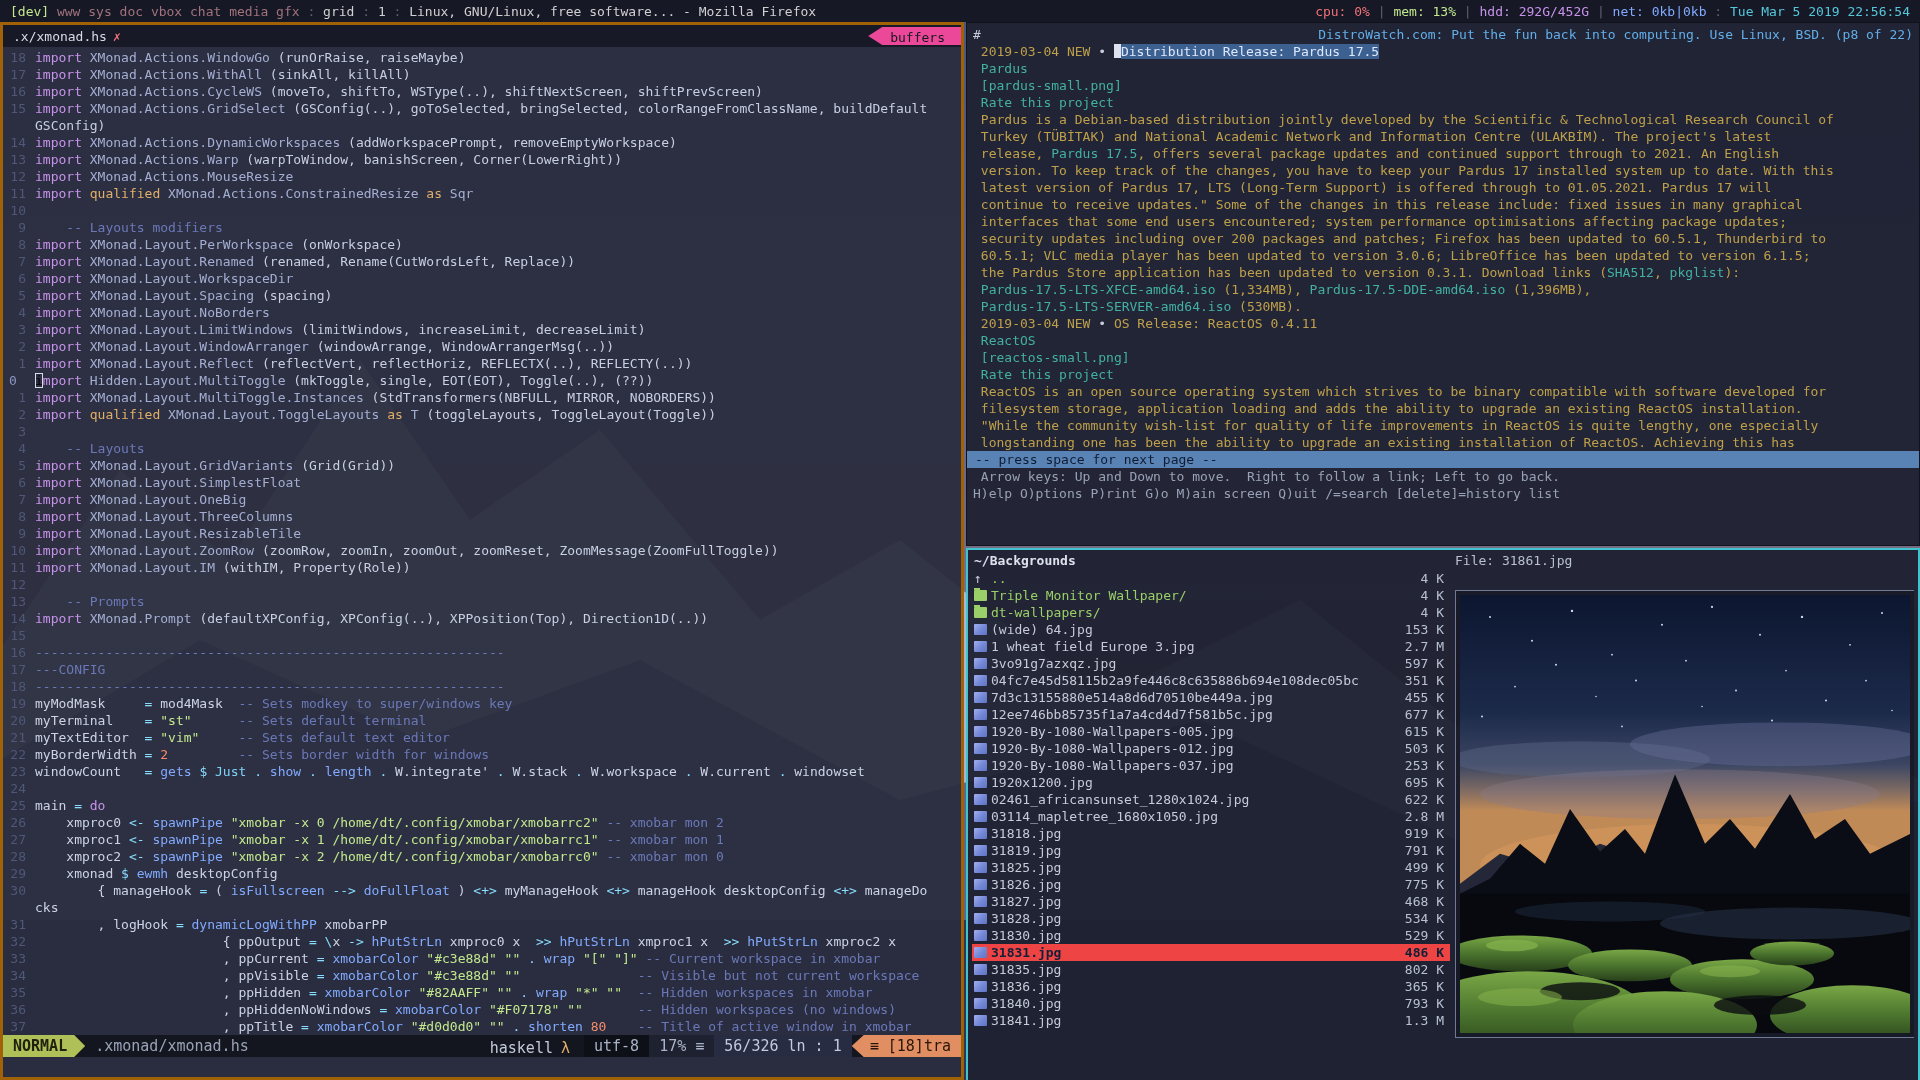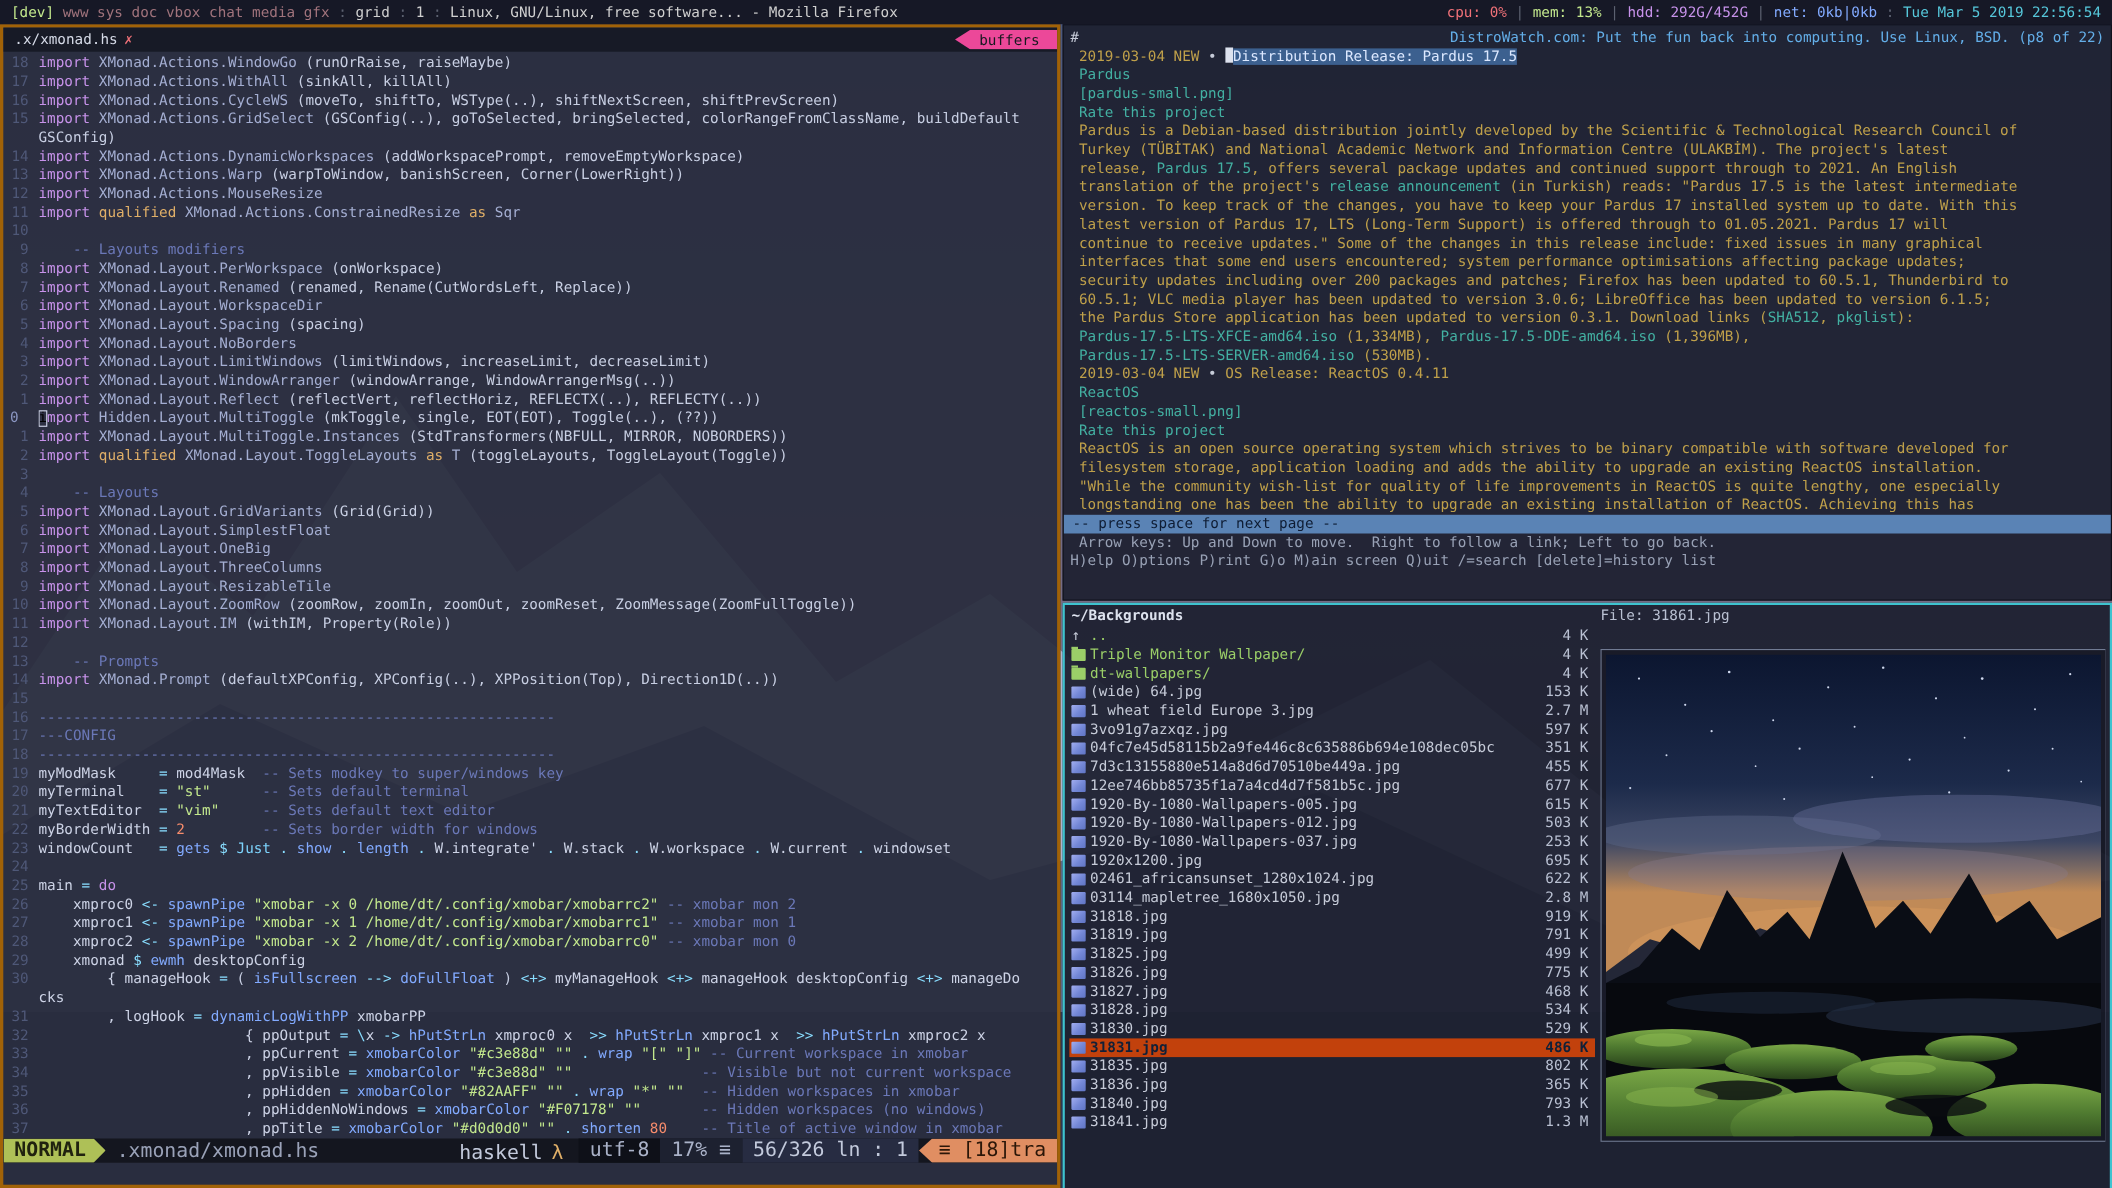--- a/index.html
+++ b/index.html
@@ -23,21 +23,21 @@
   .tab-mod{color:#f07178;margin-right:6px}
   .buffers-chip{margin-left:auto;background:#ec4899;color:#16181f;height:18px;line-height:22px;padding:0 16px 0 22px;clip-path:polygon(14px 0,100% 0,100% 100%,14px 100%,0 50%)}
   .ed-body{flex:1;overflow:hidden;padding-top:2px}
   .ed-row{display:flex;height:17px;white-space:pre}
   .gut{width:32px;flex:none;text-align:right;padding-right:9px;color:#4f5878}
   .gut-cur{text-align:left;padding-left:6px;color:#8b96c2}
   .code{flex:1;overflow:hidden}
   .s-kw{color:#c792ea}.s-kw2{color:#e0af68}.s-mod{color:#a4aed2}.s-pn{color:#c8cfe3}.s-cm{color:#6b78b8}
   .s-str{color:#c3e88d}.s-num{color:#f78c6c}.s-op{color:#89ddff}.s-id{color:#cdd3e6}.s-fn{color:#82aaff}.s-ty{color:#7dd3fc}
   .s-cur{outline:1px solid #d5dbef;outline-offset:-1px}
-  .statusline{height:22px;background:#14161f;display:flex;align-items:center;flex:none;font-size:18px}
+  .statusline{height:22px;background:#14161f;display:flex;align-items:center;flex:none;font-size:15px}
   .mode-chip{background:#aec057;color:#20220f;font-weight:bold;height:22px;line-height:22px;padding:0 18px 0 10px;clip-path:polygon(0 0,calc(100% - 11px) 0,100% 50%,calc(100% - 11px) 100%,0 100%)}
   .sl-path{color:#9aa2b8;margin-left:10px}
   .sl-right{margin-left:auto;display:flex;align-items:flex-end;height:22px}
   .sl-ft{color:#c3cadc;margin-right:8px}.sl-lambda{color:#e0af68;margin-right:14px}
   .sl-seg{height:22px;line-height:22px;padding:0 10px}
   .seg-enc{background:#0e1018;color:#aab2c8}
   .seg-pct{background:#1d2130;color:#aab2c8}
   .seg-pos{background:#272c42;color:#c3cadc}
   .warn-chip{background:#e08e62;color:#2a1608;height:22px;line-height:22px;padding:0 10px 0 18px;clip-path:polygon(12px 0,100% 0,100% 100%,12px 100%,0 50%)}
   .cmdline{height:20px;flex:none}
@@ -51,21 +51,21 @@
   .b-cb{display:inline-block;width:7px;height:14px;background:#dde2ee;vertical-align:-2px}
   .br-bar{background:#5a83b5;color:#0e1c33;height:17px;white-space:pre;margin:0 -6px;padding:0 8px;flex:none}
   .br-help{color:#98a1b5}
   
   .fv-top{display:flex;height:18px;white-space:pre;flex:none}
   .fv-path{width:478px;color:#dde2ee;font-weight:bold;padding-left:2px}
   .fv-file{color:#b9c0d2;padding-left:5px}
   .fv-main{flex:1;display:flex;position:relative;overflow:hidden}
   .fv-list{width:478px;flex:none}
   .f-row{display:flex;align-items:center;height:17px;padding:0 6px 0 2px;white-space:pre}
-  .f-row.selected{background:#c2410c}
+  .f-row.selected{background:#ef4444}
   .f-row.selected .f-name,.f-row.selected .f-size,.f-row.selected .icq{color:#102038;font-weight:bold}
   .f-name{flex:1;overflow:hidden;color:#c6cbd8}
   .f-name.f-dir{color:#9bcf68}
   .f-size{color:#b9c0d2;margin-left:8px}
   .icq{width:17px;flex:none;color:#c6cbd8}
   .ic{width:13px;height:11px;flex:none;margin:0 4px 0 0;border-radius:1px;position:relative}
   .ic-dir{background:#9bcf68}
   .ic-dir::before{content:"";position:absolute;top:-2px;left:0;width:6px;height:2px;background:#9bcf68}
   .ic-img{background:linear-gradient(135deg,#a2aef0 0%,#7387d6 55%,#5f74c4 100%)}
   .preview{position:absolute;left:483px;top:20px;width:460px;height:448px;border:1px solid #707a92;padding:4px;background:rgba(8,10,18,0.35)}
@@ -186,21 +186,20 @@
     <span class="br-title">DistroWatch.com: Put the fun back into computing. Use Linux, BSD. (p8 of 22)</span>
   </div>
   <div>
       <div class="br-row"><span class="b-y"> 2019-03-04 NEW </span><span class="b-w">• </span><span class="b-cb"></span><span class="b-hl">Distribution Release: Pardus 17.5</span></div>
       <div class="br-row"><span class="b-t"> Pardus</span></div>
       <div class="br-row"><span class="b-t"> [pardus-small.png]</span></div>
       <div class="br-row"><span class="b-t"> Rate this project</span></div>
       <div class="br-row"><span class="b-y"> Pardus is a Debian-based distribution jointly developed by the Scientific &amp; Technological Research Council of</span></div>
       <div class="br-row"><span class="b-y"> Turkey (TÜBİTAK) and National Academic Network and Information Centre (ULAKBİM). The project's latest</span></div>
       <div class="br-row"><span class="b-y"> release, </span><span class="b-t">Pardus 17.5</span><span class="b-y">, offers several package updates and continued support through to 2021. An English</span></div>
-      <div class="br-row"><span class="b-y"> translation of the project's </span><span class="b-t">release announcement</span><span class="b-y"> (in Turkish) reads: "Pardus 17.5 is the latest intermediate</span></div>
       <div class="br-row"><span class="b-y"> version. To keep track of the changes, you have to keep your Pardus 17 installed system up to date. With this</span></div>
       <div class="br-row"><span class="b-y"> latest version of Pardus 17, LTS (Long-Term Support) is offered through to 01.05.2021. Pardus 17 will</span></div>
       <div class="br-row"><span class="b-y"> continue to receive updates." Some of the changes in this release include: fixed issues in many graphical</span></div>
       <div class="br-row"><span class="b-y"> interfaces that some end users encountered; system performance optimisations affecting package updates;</span></div>
       <div class="br-row"><span class="b-y"> security updates including over 200 packages and patches; Firefox has been updated to 60.5.1, Thunderbird to</span></div>
       <div class="br-row"><span class="b-y"> 60.5.1; VLC media player has been updated to version 3.0.6; LibreOffice has been updated to version 6.1.5;</span></div>
       <div class="br-row"><span class="b-y"> the Pardus Store application has been updated to version 0.3.1. Download links (</span><span class="b-t">SHA512</span><span class="b-y">, </span><span class="b-t">pkglist</span><span class="b-y">):</span></div>
       <div class="br-row"><span class="b-t"> Pardus-17.5-LTS-XFCE-amd64.iso</span><span class="b-y"> (1,334MB), </span><span class="b-t">Pardus-17.5-DDE-amd64.iso</span><span class="b-y"> (1,396MB),</span></div>
       <div class="br-row"><span class="b-t"> Pardus-17.5-LTS-SERVER-amd64.iso</span><span class="b-y"> (530MB).</span></div>
       <div class="br-row"><span class="b-y"> 2019-03-04 NEW </span><span class="b-w">• </span><span class="b-y">OS Release: ReactOS 0.4.11</span></div>

